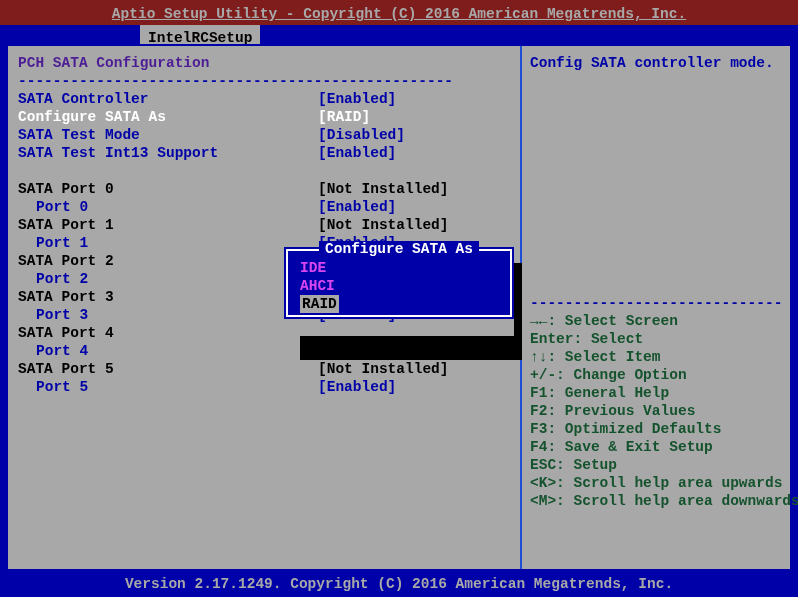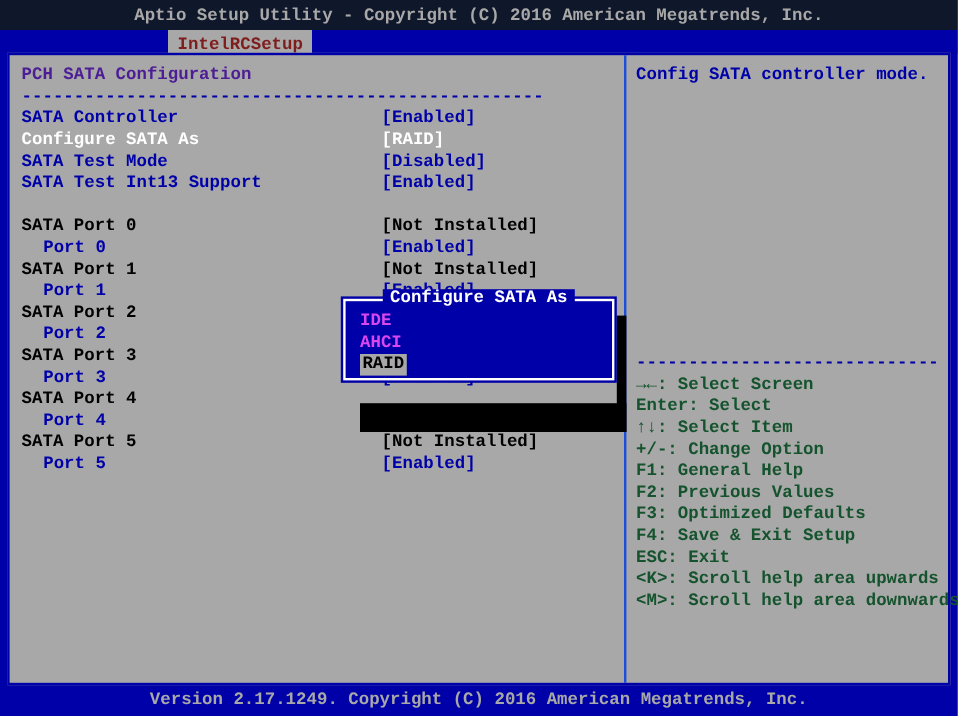--- a/index.html
+++ b/index.html
@@ -11,31 +11,32 @@
     font-size: 14.5px;
     font-weight: bold;
     overflow: hidden;
     position: relative;
     line-height: 18px;
   }
   .title-bar {
     color: #a8a8a8;
     text-align: center;
     padding: 5px 0 2px 0;
-    background: #0f172a;
+    background: #7f1d1d;
+    text-decoration: underline;
   }
   .tab-row {
     background: #0000a8;
     padding-left: 140px;
     height: 20px;
   }
   .tab {
     display: inline-block;
     background: #a8a8a8;
-    color: #7f1d1d;
+    color: #000000;
     padding: 4px 8px;
   }
   .main-box {
     position: absolute;
     top: 44px;
     left: 6px;
     right: 6px;
     bottom: 26px;
     background: #a8a8a8;
     border: 2px solid #0000a8;
@@ -216,21 +217,21 @@
     <div class="help-divider">-----------------------------</div>
     <div class="help-keys">
       <div>→←: Select Screen</div>
       <div>Enter: Select</div>
       <div>↑↓: Select Item</div>
       <div>+/-: Change Option</div>
       <div>F1: General Help</div>
       <div>F2: Previous Values</div>
       <div>F3: Optimized Defaults</div>
       <div>F4: Save &amp; Exit Setup</div>
-      <div>ESC: Exit</div>
+      <div>ESC: Setup</div>
       <div>&lt;K&gt;: Scroll help area upwards</div>
       <div>&lt;M&gt;: Scroll help area downwards</div>
     </div>
     <div style="flex:1"></div>
   </div>
 </div>
 
 <div class="popup-shadow"></div>
 <div class="popup-shadow-right"></div>
 

